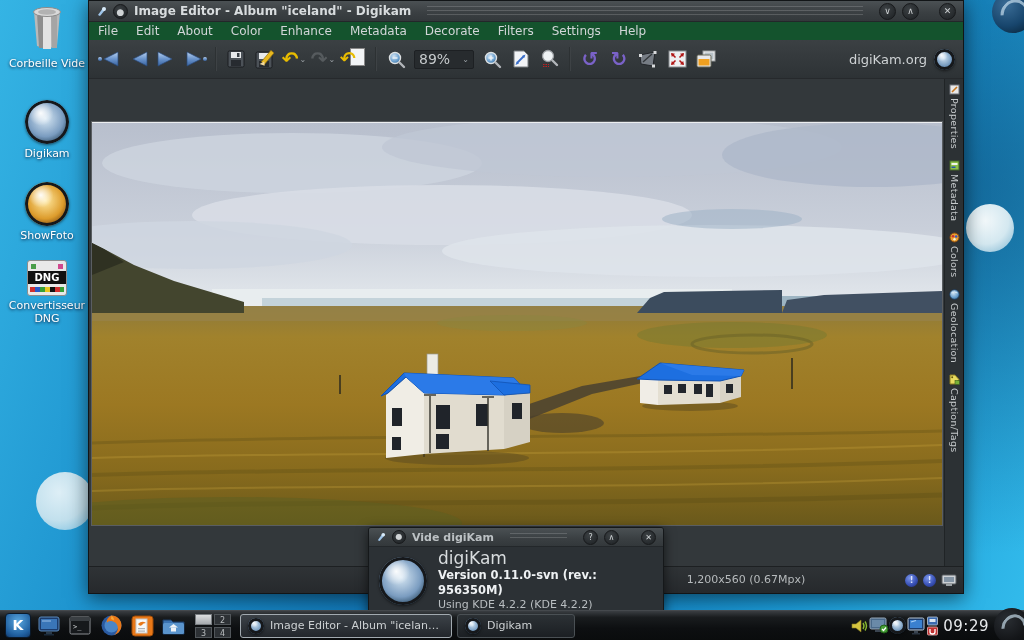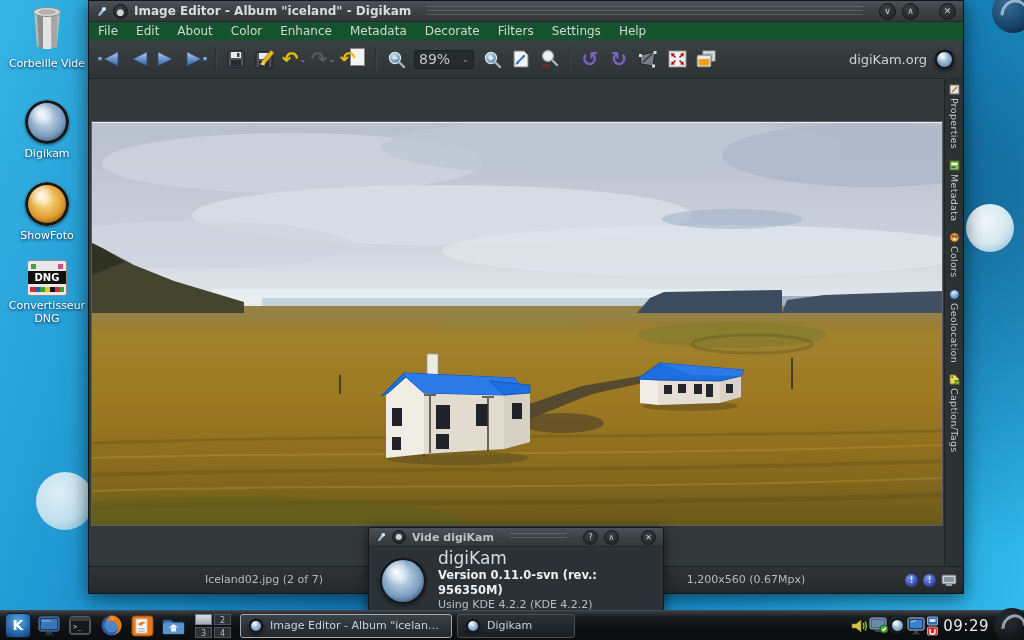--- a/index.html
+++ b/index.html
@@ -447,21 +447,20 @@
         <svg width="11" height="11">
             <polygon points="1,1 6,1 10,5.5 6,10 1,10" fill="#e8dc60" stroke="#8a7a20"></polygon>
             <circle cx="3.2" cy="3.2" r="1" fill="#6a5a10"></circle>
             <rect x="6" y="6.5" width="4.5" height="4" fill="#78b038" stroke="#3c6018" stroke-width=".6"></rect>
           </svg>
         <span class="sl">Caption/Tags</span>
       </div>
     </div>
 
     <div class="statusbar">
-      <div class="sfile">Iceland02.jpg (2 of 7)</div>
       <div class="ssize">1,200x560 (0.67Mpx)</div>
       <div class="sicons">
         <div class="sball">!</div>
         <div class="sball">!</div>
         <svg width="16" height="13">
             <rect x="1" y="1" width="14" height="9" rx="1" fill="#cdd1d5" stroke="#5a5e62"></rect>
             <rect x="3" y="3" width="10" height="5" fill="#8494a4"></rect>
             <rect x="5" y="10" width="6" height="2" fill="#9aa0a4"></rect>
           </svg>
       </div>

